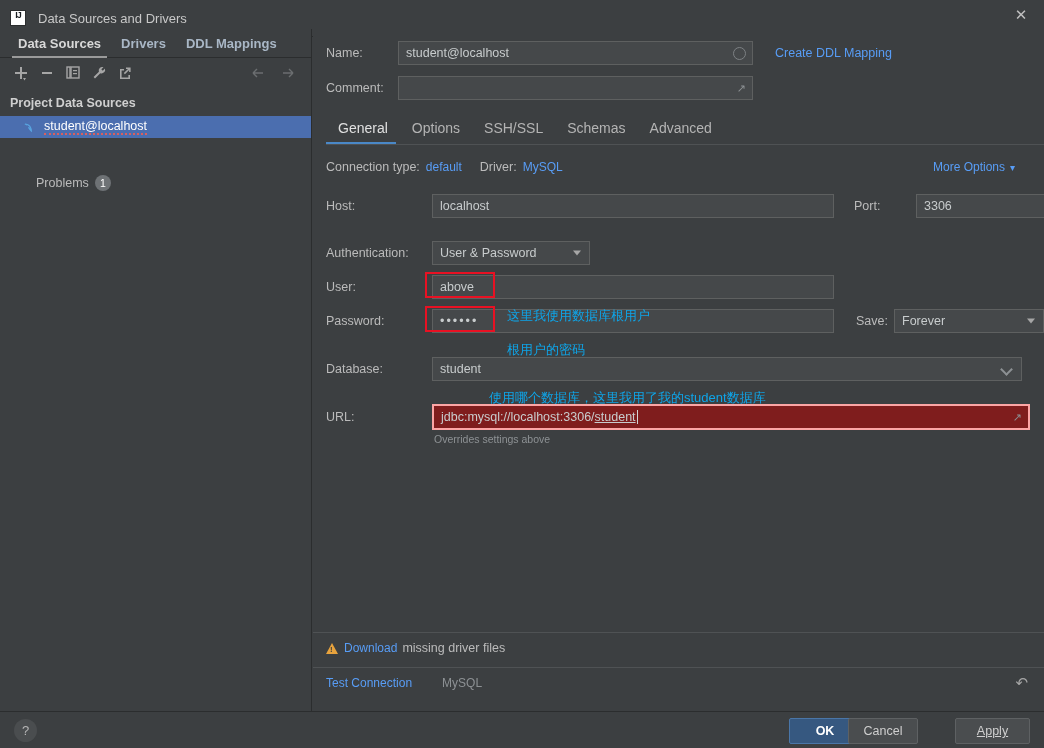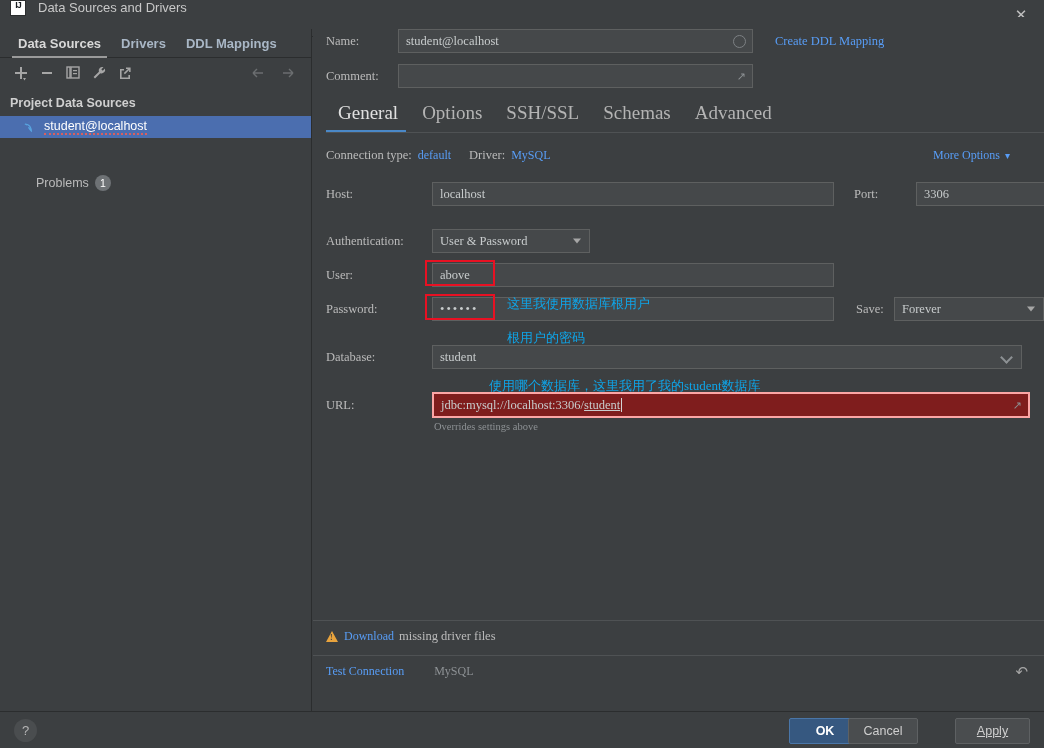--- a/index.html
+++ b/index.html
@@ -11,21 +11,21 @@
     font-size: 12px;
     color: #bbbbbb;
     overflow: hidden;
   }
   #root { position: relative; width: 1044px; height: 748px; background: #3c3f41; }
 
   
   .titlebar {
     position: absolute; left: 0; top: 0; width: 1044px; height: 37px;
     background: #3c3f41; border-bottom: 1px solid #2b2d2e;
-    display: flex; 
+    display: flex; align-items: center;
   }
   .app-icon {
     width: 16px; height: 16px; margin-left: 10px; background: #ffffff;
     border: 1px solid #2b2d2e; position: relative; flex: none;
   }
   .app-icon::after {
     content: "IJ"; position: absolute; left: 0; top: -1px; width: 100%;
     text-align: center; font-size: 9px; font-weight: bold; color: #1b1f23;
     font-family: "Liberation Sans", sans-serif; letter-spacing: -1px;
   }
@@ -89,23 +89,22 @@
   }
   .badge {
     display: inline-flex; align-items: center; justify-content: center;
     min-width: 16px; height: 16px; padding: 0 4px; margin-left: 6px;
     border-radius: 8px; background: #6e7275; color: #ffffff;
     font-size: 10.5px; line-height: 1;
   }
 
   
   .panel {
-    position: absolute; left: 313px; top: 17px; width: 731px; height: 682px;
+    position: absolute; left: 313px; top: 29px; width: 731px; height: 682px;
     background: #3c3f41;
-    font-family: Liberation Serif, serif;
   }
   .row { display: flex; align-items: center; position: absolute; }
   .lbl { color: #bbbbbb; font-size: 12.5px; }
 
   .field {
     background: #45484a; border: 1px solid #5e6060; color: #c8cccd;
     font-size: 12.5px; height: 24px; line-height: 22px; padding: 0 7px;
     position: relative; display: flex; align-items: center;
   }
   .field.focused { border: 2px solid #fca5a5; background: #7f1d1d; }
@@ -124,21 +123,21 @@
   }
   .link { color: #589df6; cursor: pointer; }
   .muted { color: #8d9194; }
 
   
   .tabs {
     position: absolute; left: 13px; top: 83px; width: 718px; height: 32px;
     display: flex; align-items: flex-end;
   }
   .tab {
-    font-size: 19px; color: #b4b4b4; padding: 0 12px 8px 12px; position: relative;
+    font-size: 14px; color: #b4b4b4; padding: 0 12px 8px 12px; position: relative;
   }
   .tab.active { color: #e0e0e0; }
   .tab.active::after {
     content: ""; position: absolute; left: 0; right: 4px; bottom: 0;
     height: 2px; background: #4a88c7;
   }
 
   
   .red-box {
     position: absolute; border: 2px solid #e81123; pointer-events: none;

